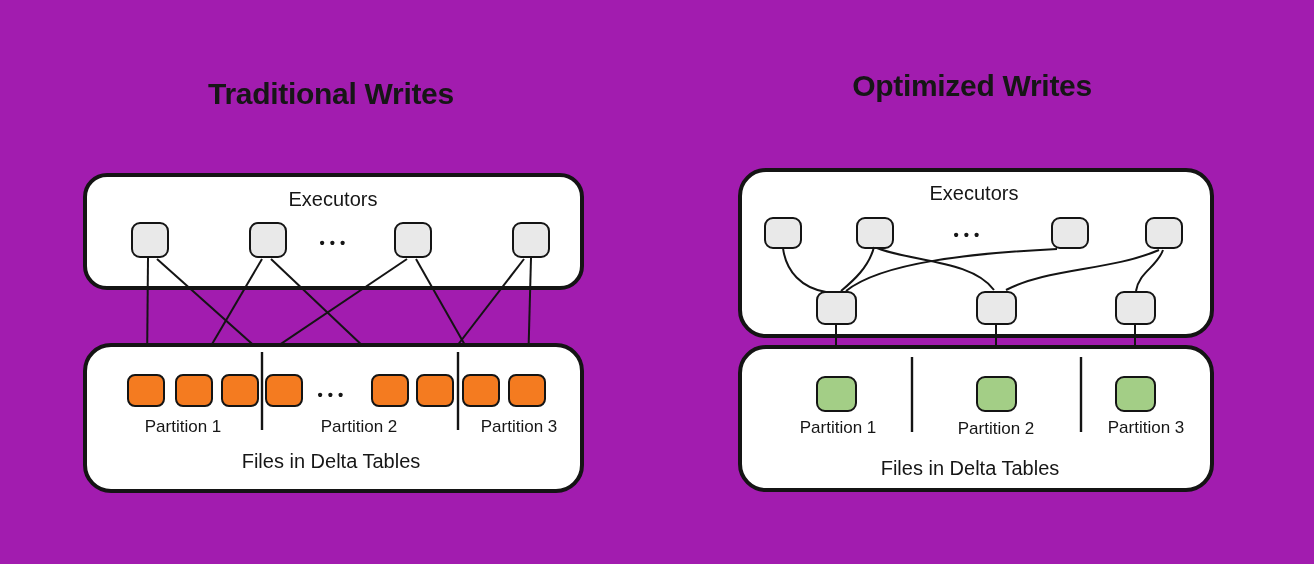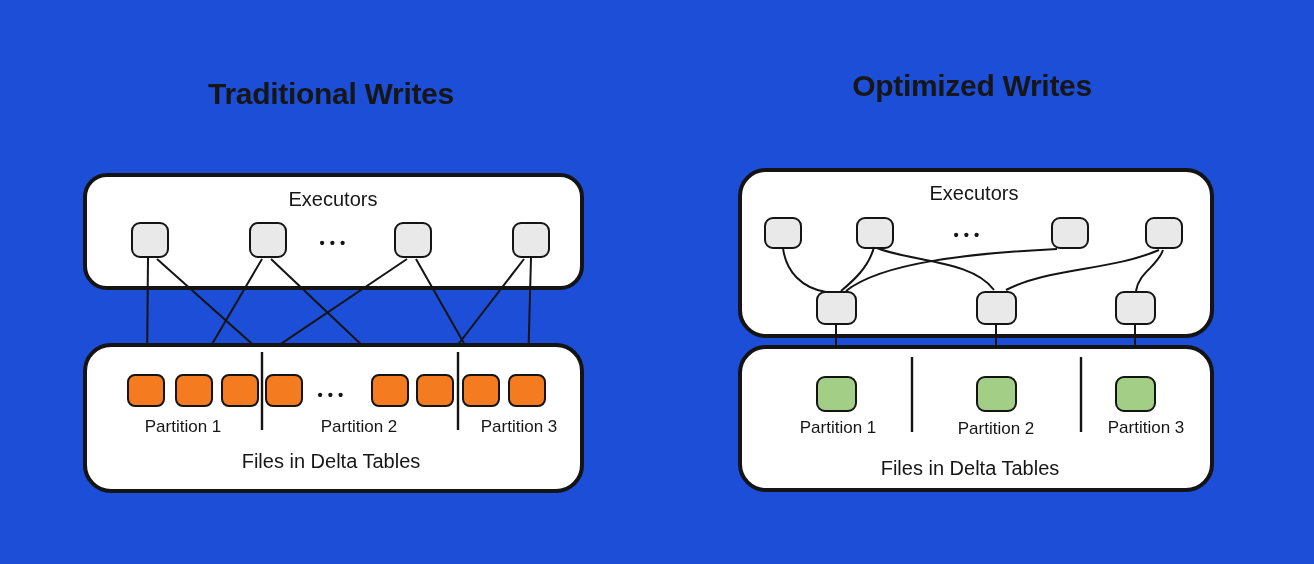--- a/index.html
+++ b/index.html
@@ -5,21 +5,21 @@
   html, body {
     margin: 0;
     padding: 0;
     background: #ffffff;
     font-family: "Liberation Sans", sans-serif;
   }
   .stage {
     position: relative;
     width: 1314px;
     height: 564px;
-    background: #1d4ed8;
+    background: #a21caf;
     overflow: hidden;
   }
   svg { display: block; }
   text {
     fill: #161616;
     font-family: "Liberation Sans", sans-serif;
   }
   .diagram-title {
     font-size: 30px;
     font-weight: 600;

